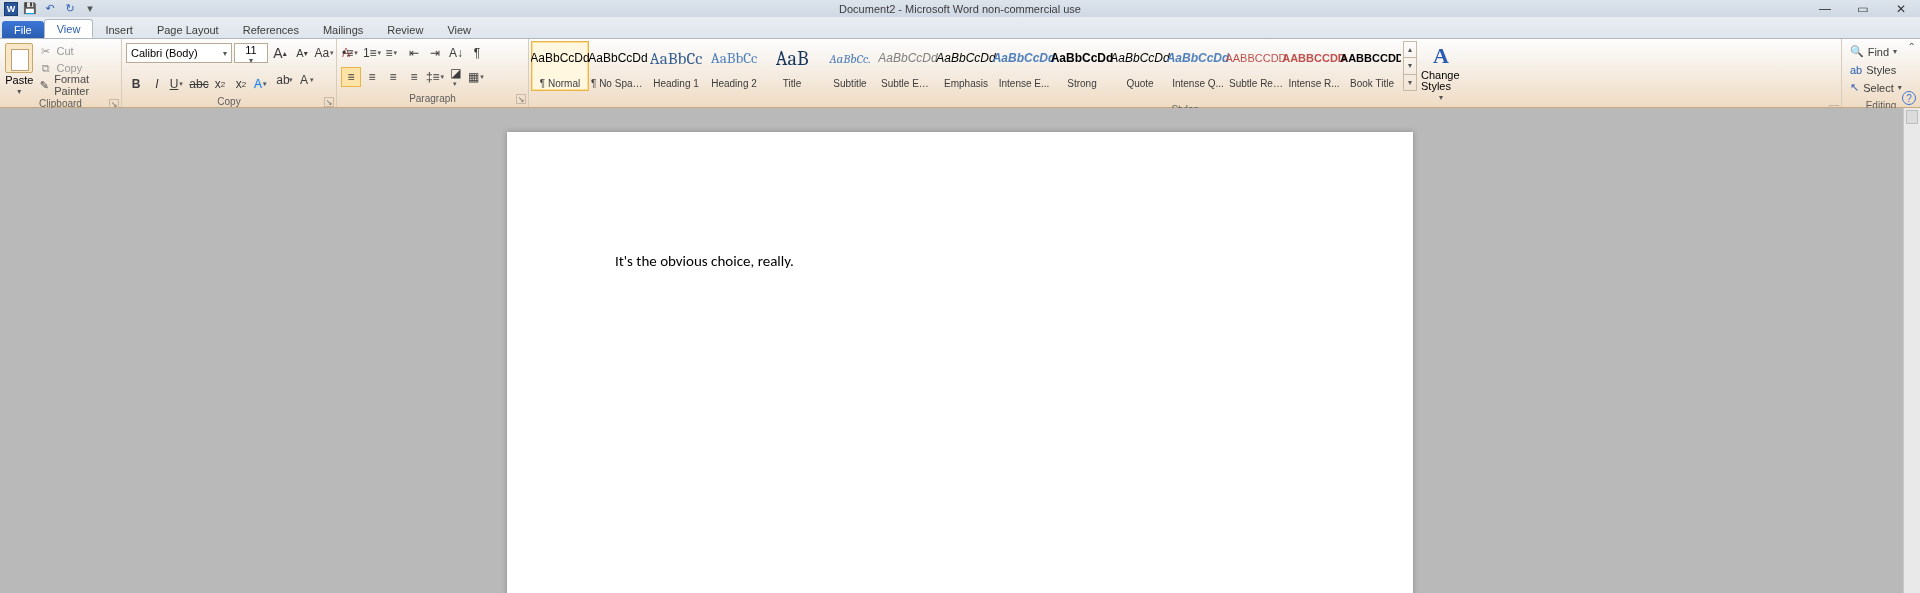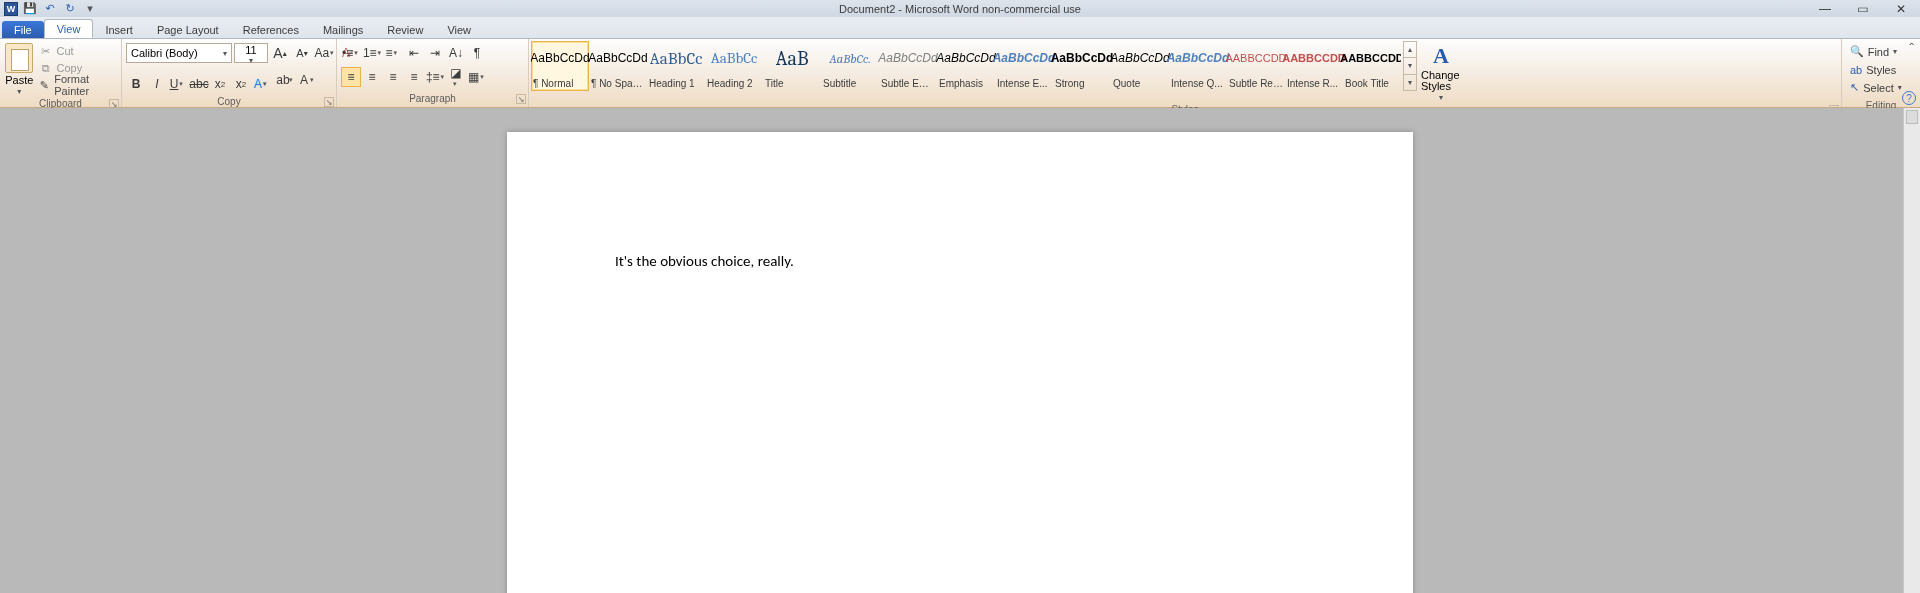--- a/index.html
+++ b/index.html
@@ -52,21 +52,21 @@
   .para-rows { display:flex; flex-direction:column; gap:4px; padding-top:2px;}
   .para-row { display:flex; gap:1px; align-items:center;}
   .sq.active-btn { background:#fde4a6; border:1px solid #e8b44a; }
 
   
   .styles-group { flex:1; }
   .gallery { display:flex; gap:0; height:50px; overflow:hidden; padding:0;}
   .style-item { width:58px; height:50px; border:1px solid transparent; display:flex; flex-direction:column; align-items:center; justify-content:space-between; padding:2px 1px 1px; }
   .style-item.selected { border:1px solid #e8b44a; background:#fff7e0; box-shadow:inset 0 0 0 1px #ffe093;}
   .style-prev { font-size:13px; height:28px; display:flex; align-items:center; justify-content:center; color:#000; white-space:nowrap; overflow:hidden; }
-  .style-name { font-size:10px; color:#3b3b3b; white-space:nowrap; overflow:hidden; text-overflow:ellipsis; width:100%; }
+  .style-name { font-size:10px; color:#3b3b3b; white-space:nowrap; overflow:hidden; text-overflow:ellipsis; width:100%; text-align:center;}
   .gal-scroll { width:14px; height:50px; border:1px solid #c7b9a3; display:flex; flex-direction:column; }
   .gal-scroll div{ flex:1; display:flex;align-items:center;justify-content:center; font-size:8px; border-bottom:1px solid #c7b9a3; color:#555;}
   .gal-scroll div:last-child{border-bottom:none;}
   .change-styles { width:44px; display:flex; flex-direction:column; align-items:center; justify-content:center; font-size:11px; padding:2px; gap:1px;}
   .change-styles .ic { font-size:22px; color:#2a5db0; font-family:"Times New Roman",serif; font-weight:bold;}
 
   
   .editing-col { display:flex; flex-direction:column; gap:1px; font-size:11px; padding:2px 4px;}
   .editing-col div{ display:flex; align-items:center; gap:4px; height:17px; color:#3b3b3b;}
 

